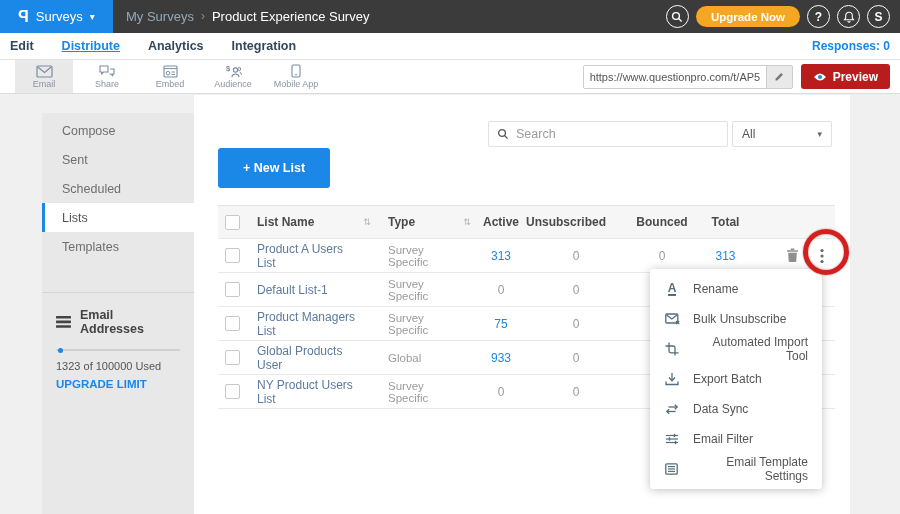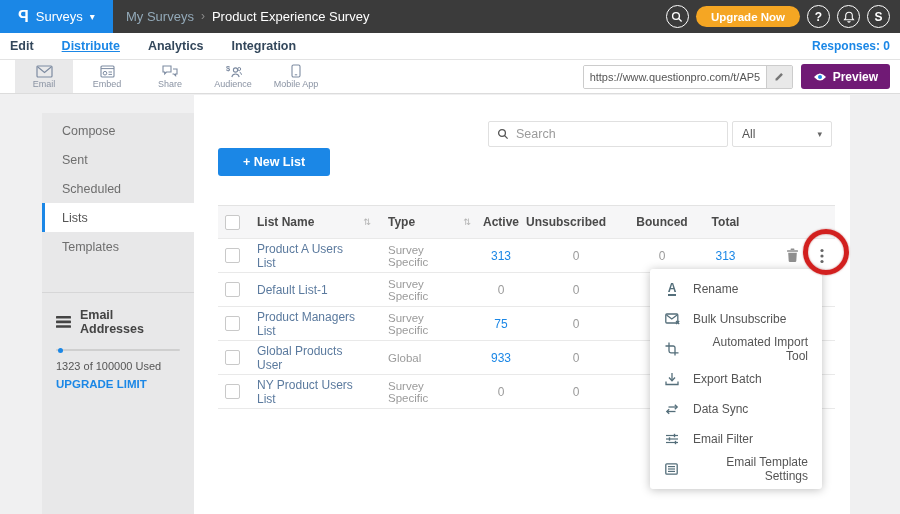--- a/index.html
+++ b/index.html
@@ -31,21 +31,21 @@
   .toolbar { position:absolute; top:60px; left:0; right:0; height:34px; background:#fff; border-bottom:1px solid #dcdcdc; display:flex; align-items:center; }
   .channel-tabs { display:flex; gap:5px; margin-left:15px; height:100%; }
   .chtab { width:58px; height:100%; display:flex; flex-direction:column; align-items:center; justify-content:center; gap:1px; cursor:pointer; }
   .chtab.active { background:#e9e9ea; }
   .chtab .lbl { font-size:9px; color:#8a93a3; }
   .chtab svg { display:block; }
   .toolbar-right { margin-left:auto; display:flex; align-items:center; gap:8px; padding-right:10px; }
   .url-box { display:flex; align-items:stretch; border:1px solid #ccc; border-radius:2px; overflow:hidden; height:24px; background:#fff; }
   .url-box input { border:none; outline:none; width:182px; font-size:11px; color:#555; padding:0 6px; font-family:inherit; }
   .edit-addon { width:26px; background:#e9e9e9; border:none; border-left:1px solid #ccc; cursor:pointer; display:flex; align-items:center; justify-content:center; }
-  .preview-btn { height:25px; background:#701a75; color:#fff; border:none; border-radius:3px; font-size:12px; font-weight:bold; padding:0 12px; display:flex; align-items:center; gap:6px; cursor:pointer; }
+  .preview-btn { height:25px; background:#b91c1c; color:#fff; border:none; border-radius:3px; font-size:12px; font-weight:bold; padding:0 12px; display:flex; align-items:center; gap:6px; cursor:pointer; }
 
   
   .content { position:absolute; top:95px; left:0; right:0; bottom:0; }
   .sidebar { position:absolute; left:42px; top:18px; bottom:0; width:152px; background:#e8e8e9; }
   .side-items { padding-top:3px; }
   .side-item { height:29px; display:flex; align-items:center; padding-left:20px; font-size:12.5px; color:#6e6e6e; cursor:pointer; position:relative; }
   .side-item.active { background:#fff; color:#555; }
   .side-item.active::before { content:""; position:absolute; left:0; top:0; bottom:0; width:3px; background:#1b87e6; }
   .email-addr { position:absolute; top:179px; left:0; right:0; border-top:1px solid #d6d6d7; padding:15px 14px 0 14px; }
   .ea-head { display:flex; align-items:center; gap:9px; }
@@ -56,21 +56,21 @@
   .ea-upgrade { margin-top:6px; font-size:11.5px; font-weight:bold; color:#1b87e6; cursor:pointer; display:inline-block; }
 
   .main { position:absolute; left:194px; top:0; bottom:0; width:656px; background:#fff; }
 
   .search-box { position:absolute; left:294px; top:26px; width:240px; height:26px; border:1px solid #e0e0e0; border-radius:2px; background:#fff; display:flex; align-items:center; padding:0 8px; gap:7px; }
   .search-box input { border:none; outline:none; flex:1; font-size:12.5px; color:#555; font-family:inherit; background:transparent; }
   .search-box input::placeholder { color:#9b9b9b; }
   .all-dd { position:absolute; left:538px; top:26px; width:100px; height:26px; border:1px solid #e0e0e0; border-radius:2px; background:#fff; display:flex; align-items:center; justify-content:space-between; padding:0 9px; font-size:12px; color:#555; cursor:pointer; }
   .all-dd .caret { font-size:9px; color:#666; }
 
-  .new-list { position:absolute; left:24px; top:53px; width:112px; height:28px; background:#1b87e6; border:none; border-radius:3px; color:#fff; font-size:12.5px; font-weight:bold; cursor:pointer; }
+  .new-list { position:absolute; left:24px; top:53px; width:112px; height:40px; background:#1b87e6; border:none; border-radius:3px; color:#fff; font-size:12.5px; font-weight:bold; cursor:pointer; }
 
   
   .table { position:absolute; left:24px; top:110px; width:617px; }
   .trow { display:grid; grid-template-columns:32px 108px 18px 82px 18px 50px 100px 72px 55px 82px; align-items:center; height:34px; border-bottom:1px solid #e9e9e9; }
   .trow.thead { background:#f6f6f7; border-top:1px solid #e3e3e3; }
   .thead .cell { font-size:12px; font-weight:bold; color:#4a4a4a; }
   .cell { font-size:12px; }
   .cell.name-h, .cell.name { padding-left:7px; }
   .cell.type-h, .cell.type { padding-left:12px; }
   .cell.name { color:#5b7a9e; cursor:pointer; }
@@ -138,35 +138,35 @@
   <div class="toolbar">
     <div class="channel-tabs">
       <div class="chtab active">
         <svg width="17" height="13" viewBox="0 0 17 13">
             <rect x="1" y="1" width="15" height="11" rx="1" fill="none" stroke="#7d8ba1" stroke-width="1.2"></rect>
             <polyline points="1.8,2 8.5,7.5 15.2,2" fill="none" stroke="#7d8ba1" stroke-width="1.2"></polyline>
           </svg>
         <span class="lbl">Email</span>
       </div>
       <div class="chtab">
+        <svg width="16" height="13" viewBox="0 0 16 13">
+            <path d="M1 1 h8 v6 h-4.5 l-1.8 1.8 v-1.8 H1 z" fill="none" stroke="#7d8ba1" stroke-width="1.1"></path>
+            <path d="M11 4 h4 v5 h-1.4 v1.6 l-1.6 -1.6 H10.5" fill="none" stroke="#7d8ba1" stroke-width="1.1"></path>
+          </svg>
+        <span class="lbl">Share</span>
+      </div>
+      <div class="chtab">
         <svg width="15" height="13" viewBox="0 0 15 13">
             <rect x="1" y="1" width="13" height="11" rx="1" fill="none" stroke="#7d8ba1" stroke-width="1.1"></rect>
             <line x1="1" y1="3.6" x2="14" y2="3.6" stroke="#7d8ba1" stroke-width="1"></line>
             <circle cx="5" cy="8.2" r="1.8" fill="none" stroke="#7d8ba1" stroke-width="1"></circle>
             <line x1="8.5" y1="7" x2="12" y2="7" stroke="#7d8ba1" stroke-width="1"></line>
             <line x1="8.5" y1="9.4" x2="12" y2="9.4" stroke="#7d8ba1" stroke-width="1"></line>
           </svg>
         <span class="lbl">Embed</span>
-      </div>
-      <div class="chtab">
-        <svg width="16" height="13" viewBox="0 0 16 13">
-            <path d="M1 1 h8 v6 h-4.5 l-1.8 1.8 v-1.8 H1 z" fill="none" stroke="#7d8ba1" stroke-width="1.1"></path>
-            <path d="M11 4 h4 v5 h-1.4 v1.6 l-1.6 -1.6 H10.5" fill="none" stroke="#7d8ba1" stroke-width="1.1"></path>
-          </svg>
-        <span class="lbl">Share</span>
       </div>
       <div class="chtab">
         <svg width="17" height="14" viewBox="0 0 17 14">
             <text x="1" y="6.5" font-size="7.5" font-weight="bold" fill="#7d8ba1" font-family="sans-serif">$</text>
             <circle cx="10.5" cy="6" r="2.1" fill="none" stroke="#7d8ba1" stroke-width="1.1"></circle>
             <path d="M6.8 13 a3.8 3.8 0 0 1 7.4 0" fill="none" stroke="#7d8ba1" stroke-width="1.1"></path>
             <circle cx="14.2" cy="5" r="1.5" fill="none" stroke="#7d8ba1" stroke-width="1"></circle>
             <path d="M14.6 8.2 a2.8 2.8 0 0 1 1.9 2.6" fill="none" stroke="#7d8ba1" stroke-width="1"></path>
           </svg>
         <span class="lbl">Audience</span>

